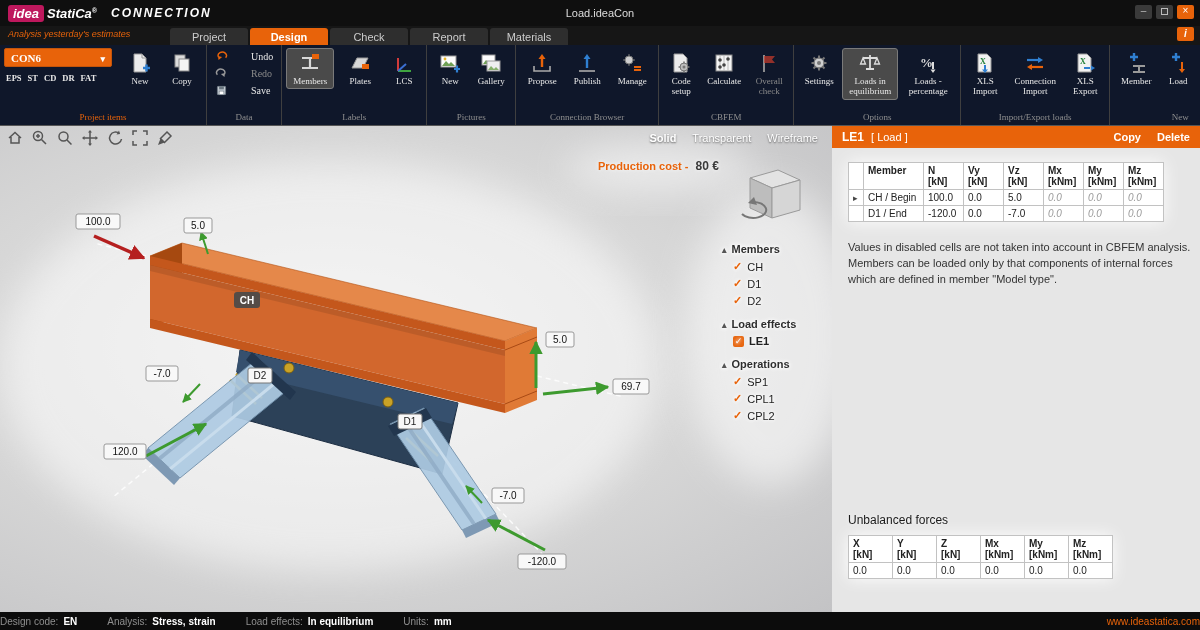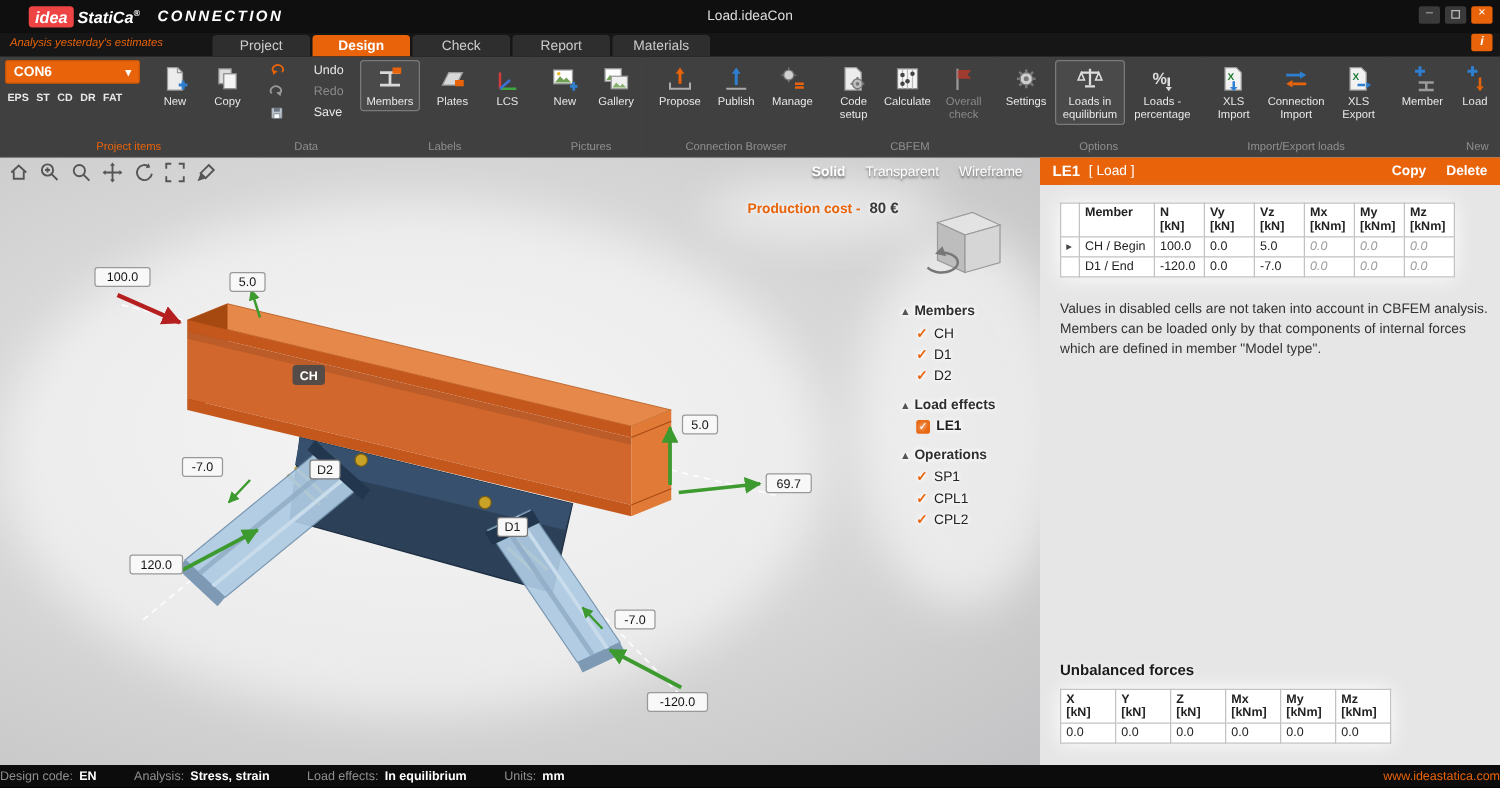--- a/index.html
+++ b/index.html
@@ -2,42 +2,42 @@
 <html><head>
 <meta charset="utf-8">
 <style>
   * { box-sizing: border-box; margin: 0; padding: 0; }
   html,body { width:1200px; height:630px; }
   body { font-family:"Liberation Sans", sans-serif; background:#000; overflow:hidden; }
   .app { width:1200px; height:630px; display:flex; flex-direction:column; position:relative; }
 
   
   .titlebar { height:26px; background:#0f0f0f; display:flex; align-items:center; padding-left:8px; position:relative; flex:0 0 auto; }
-  .logo-idea { background:#ef4444; color:#fff; font-style:italic; font-weight:bold; font-size:13px; padding:1px 5px; border-radius:3px;margin-left:15px; }
+  .logo-idea { background:#be185d; color:#fff; font-style:italic; font-weight:bold; font-size:13px; padding:1px 5px; border-radius:3px; }
   .logo-statica { color:#fff; font-style:italic; font-weight:bold; font-size:13px; margin-left:3px; }
   .logo-reg { font-size:7px; vertical-align:super; }
   .logo-product { color:#fff; font-style:italic; font-weight:bold; letter-spacing:2px; font-size:12px; margin-left:14px; }
   .doc-title { position:absolute; left:300px; right:300px; text-align:center; color:#ddd; font-size:11px; }
   .win-controls { position:absolute; right:6px; top:5px; display:flex; gap:4px; }
   .win-btn { width:17px; height:14px; background:#3a3a3a; color:#bbb; font-size:10px; line-height:12px; text-align:center; border-radius:2px; }
   .win-min::before { content:"–"; }
   .win-max span { display:inline-block; width:7px; height:7px; border:1px solid #bbb; margin-top:3px; }
   .win-close { background:#E8630A; color:#fff; }
   .win-close::before { content:"×"; }
   .win-info { position:absolute; right:6px; top:27px; width:17px; height:14px; background:#E8630A; color:#fff; font-size:10px; font-style:italic; font-weight:bold; text-align:center; line-height:13px; border-radius:2px; z-index:9; }
 
   
   .tabrow { height:19px; background:#161616; position:relative; flex:0 0 auto; }
   .tagline { position:absolute; left:8px; top:3px; color:#E8630A; font-style:italic; font-size:9px; }
   .tabs { position:absolute; left:170px; bottom:0; display:flex; gap:2px;justify-content:space-between; }
   .tab { min-width:78px; text-align:center; padding:3px 14px 2px; font-size:11px; color:#ccc; background:#2e2e2e; border-radius:3px 3px 0 0; }
   .tab.active { background:#E8630A; color:#fff; font-weight:bold; }
 
   
-  .ribbon { height:80px; background:#404040; display:flex; color:#eee; flex:0 0 auto; }
+  .ribbon { height:80px; background:#0f172a; display:flex; color:#eee; flex:0 0 auto;font-family:Liberation Serif, serif; }
   .rgroup { display:flex; flex-direction:column; border-right:1px solid #3f3f3f; padding:3px 4px 0; }
   .rgroup-buttons { flex:1; display:flex; align-items:flex-start; gap:2px; }
   .rgroup-label { text-align:center; font-size:9px; color:#8f8f8f; padding:2px 2px 3px; white-space:nowrap; }
   .rgroup-label.orange { color:#E8630A; }
   .rbtn { width:48px; display:flex; flex-direction:column; align-items:center; gap:1px; padding:2px 1px; border-radius:3px; border:1px solid transparent; }
   .rbtn.wide { width:56px; }
   .rbtn .lbl { font-size:9px; color:#e8e8e8; text-align:center; line-height:1.15; }
   .rbtn.selected { background:#4a4a4a; border-color:#7a7a7a; }
   .rbtn.disabled .lbl { color:#8a8a8a; }
   .ricon { width:24px; height:24px; display:flex; align-items:center; justify-content:center; }
@@ -92,21 +92,21 @@
   .hu:empty { display:none; }
   .selcol { width:15px; min-width:15px; text-align:center; color:#444; }
   .selcol.marker::before { content:"▸"; font-size:9px; }
   .mcol { min-width:60px; }
   .vcol { min-width:40px; }
   .ftable td.dim { color:#9a9a9a; font-style:italic; }
 
   .note { margin-top:18px; width:354px; line-height:1.45; color:#333; }
 
   .unbal { position:absolute; left:16px; top:365px; }
-  .unbal-title { font-weight:bold; font-size:12px; color:#1a1a1a; margin-bottom:8px; text-shadow:0 0 4px #fff;margin-top:16px; }
+  .unbal-title { font-weight:normal; font-size:12px; color:#1a1a1a; margin-bottom:8px; text-shadow:0 0 4px #fff; }
 
   
   .statusbar { height:18px; background:#0c0c0c; display:flex; align-items:center; padding:0 0; gap:30px; font-size:10px; flex:0 0 auto; }
   .slabel { color:#8f8f8f; }
   .svalue { color:#fff; font-weight:bold; margin-left:5px; }
   .website { margin-left:auto; color:#E8630A; }
 </style>
 </head>
 <body>
 

